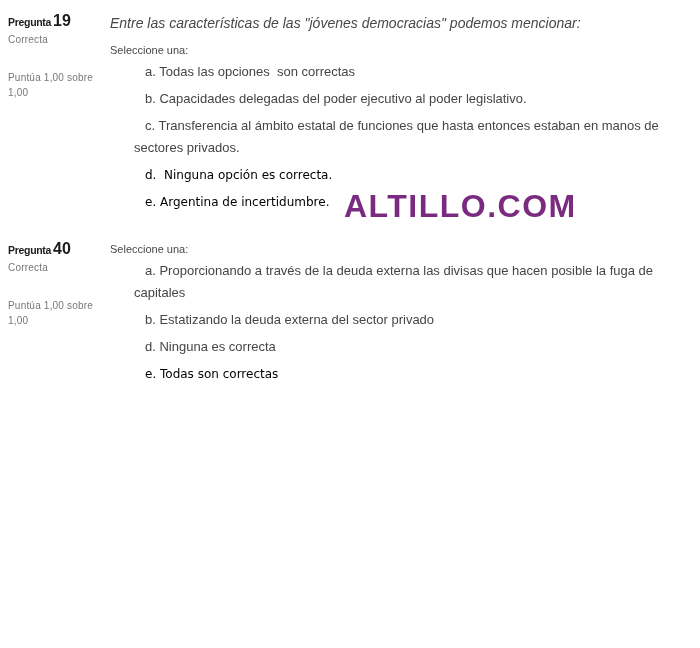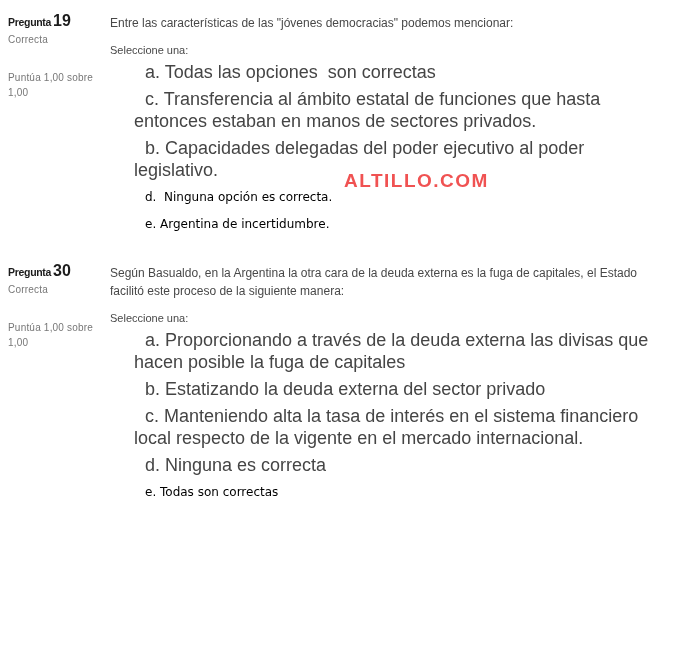--- a/index.html
+++ b/index.html
@@ -51,52 +51,53 @@
     width:92px;
     letter-spacing:0.2px;
     margin-top:25px;
   }
   .content{
     width:556px;
     color:#484848;
   }
   .qtext{
     margin:2px 0 9px 0;
-    font-size:12px;
+    font-size:14px;
     line-height:18px;
     white-space:pre-wrap;
+    font-style:italic;
   }
   .prompt{
     margin:0;
     font-size:11px;
     line-height:18px;
   }
   .options{margin-top:-1px;}
   .option{
     margin:3px 0 5px 24px;
     text-indent:11px;
-    font-size:18px;
+    font-size:13px;
     line-height:22px;
     color:#454545;
     white-space:pre-wrap;
   }
   .option.alt{
     font-family:"DejaVu Sans",sans-serif;
     font-size:12px;
     color:#000000;
   }
   .watermark{
     position:absolute;
     left:344px;
-    top:170px;
+    top:188px;
     font-family:"Liberation Sans",sans-serif;
     font-weight:bold;
-    font-size:19px;
+    font-size:32px;
     letter-spacing:1.5px;
-    color:#ef4444;
+    color:#701a75;
     opacity:0.92;
   }
 </style>
 </head>
 <body>
 
 <div class="page">
 
   <section class="question">
     <aside class="info">
@@ -104,43 +105,41 @@
         <span class="qword">Pregunta</span><span class="qnum">19</span>
       </div>
       <div class="status">Correcta</div>
       <div class="grade">Puntúa 1,00 sobre 1,00</div>
     </aside>
     <div class="content">
       <p class="qtext">Entre las características de las "jóvenes democracias" podemos mencionar:</p>
       <p class="prompt">Seleccione una:</p>
       <div class="options">
         <p class="option">a. Todas las opciones  son correctas</p>
+        <p class="option">b. Capacidades delegadas del poder ejecutivo al poder legislativo.</p>
         <p class="option">c. Transferencia al ámbito estatal de funciones que hasta entonces estaban en manos de sectores privados.</p>
-        <p class="option">b. Capacidades delegadas del poder ejecutivo al poder legislativo.</p>
         <p class="option alt">d.  Ninguna opción es correcta.</p>
         <p class="option alt">e. Argentina de incertidumbre.</p>
       </div>
     </div>
   </section>
 
   <section class="question">
     <aside class="info">
       <div class="qlabel">
-        <span class="qword">Pregunta</span><span class="qnum">30</span>
+        <span class="qword">Pregunta</span><span class="qnum">40</span>
       </div>
       <div class="status">Correcta</div>
       <div class="grade">Puntúa 1,00 sobre 1,00</div>
     </aside>
     <div class="content">
-      <p class="qtext">Según Basualdo, en la Argentina la otra cara de la deuda externa es la fuga de capitales, el Estado facilitó este proceso de la siguiente manera:</p>
       <p class="prompt">Seleccione una:</p>
       <div class="options">
         <p class="option">a. Proporcionando a través de la deuda externa las divisas que hacen posible la fuga de capitales</p>
         <p class="option">b. Estatizando la deuda externa del sector privado</p>
-        <p class="option">c. Manteniendo alta la tasa de interés en el sistema financiero local respecto de la vigente en el mercado internacional.</p>
         <p class="option">d. Ninguna es correcta</p>
         <p class="option alt">e. Todas son correctas</p>
       </div>
     </div>
   </section>
 
   <div class="watermark">ALTILLO.COM</div>
 
 </div>
 

